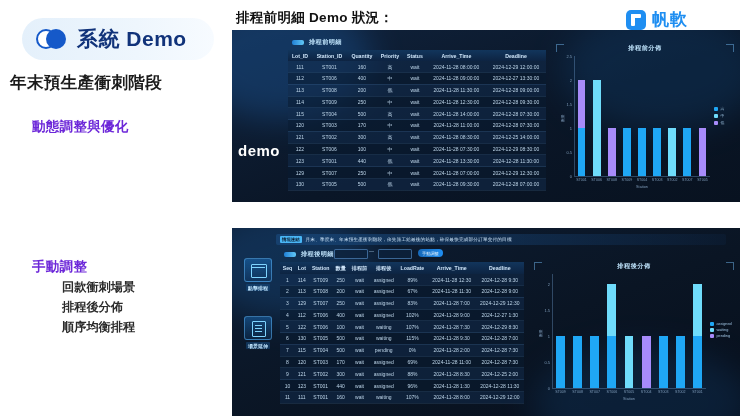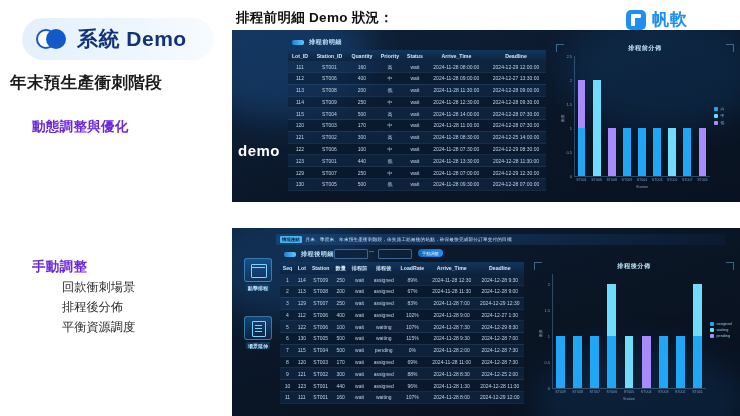--- a/index.html
+++ b/index.html
@@ -26,21 +26,21 @@
     background:#1559c9;}
   .pill-text{margin-left:9px;font-size:21px;font-weight:700;color:#11337a;letter-spacing:.5px;}
 
   .h1{position:absolute;left:10px;top:72px;font-size:16.5px;font-weight:700;color:#1b1b1b;letter-spacing:.4px;}
   .h2{position:absolute;left:32px;font-size:13.5px;font-weight:700;color:#6d28d9;letter-spacing:.3px;}
   .h2.a{top:118px;}
   .h2.b{top:258px;}
   ol.steps{position:absolute;left:44px;top:136px;margin:0;padding-left:18px;
     font-size:12.2px;line-height:1.42;color:#2b2b2b;width:178px;}
   ol.steps li{margin-bottom:1px;}
-  .scenes{position:absolute;left:62px;top:278px;font-size:12.2px;line-height:1.62;color:#2b2b2b;}
+  .scenes{position:absolute;left:62px;top:278px;font-size:12.2px;line-height:1.62;color:#2b2b2b;font-weight:bold;}
 
   
   .right{position:absolute;left:232px;top:0;width:508px;height:416px;}
   .sec-title{position:absolute;font-size:13.5px;font-weight:700;color:#111;letter-spacing:.3px;}
   .sec1-title{left:4px;top:9px;}
   .sec2-title{left:4px;top:208px;}
 
   .brand{position:absolute;right:52px;top:8px;display:flex;align-items:center;gap:6px;margin-left:37px;}
   .brand-mark{width:20px;height:20px;border-radius:5px;background:#1f8ef1;position:relative;}
   .brand-mark::before{content:"";position:absolute;left:5px;top:4px;width:4px;height:12px;background:#fff;border-radius:1px;}
@@ -129,21 +129,21 @@
     </div>
 
     <div class="h1">年末預生產衝刺階段</div>
 
     <div class="h2 a">動態調整與優化</div>
 
     <div class="h2 b">手動調整</div>
     <div class="scenes">
       <div>回款衝刺場景</div>
       <div>排程後分佈</div>
-      <div>平衡資源調度</div>
+      <div>順序均衡排程</div>
     </div>
   </div>
 
   <div class="right">
 
     <div class="sec-title sec1-title">排程前明細 Demo 狀況：</div>
 
     <div class="brand">
       <span class="brand-mark"></span>
       <span class="brand-text">帆軟</span>

